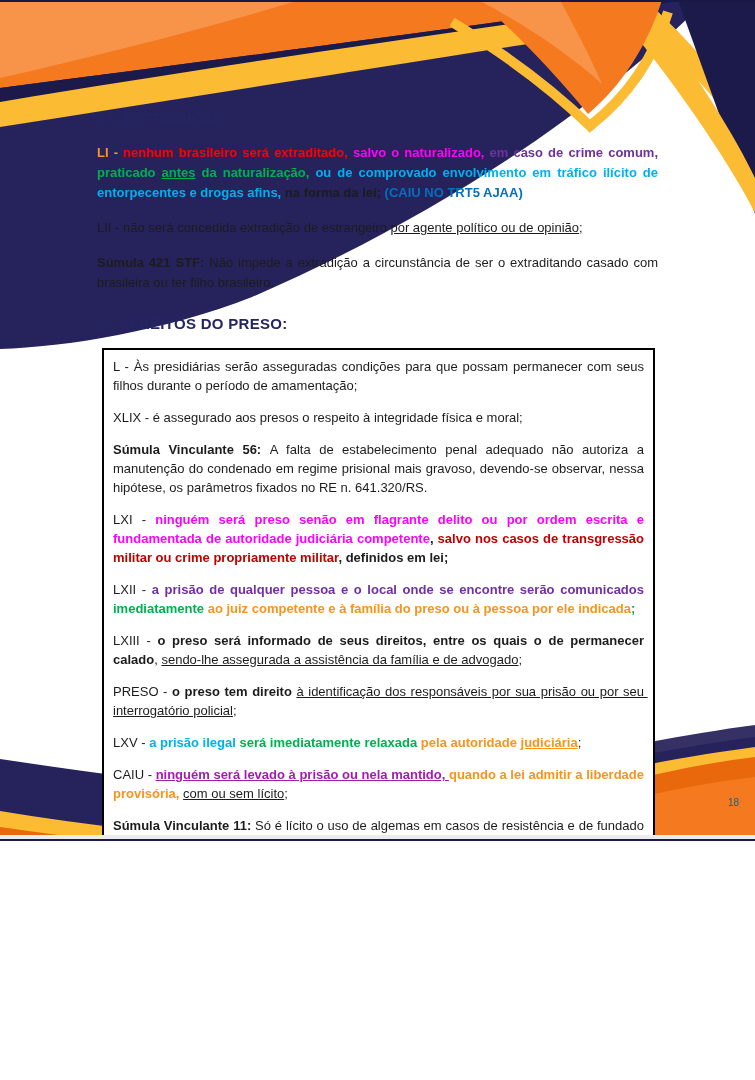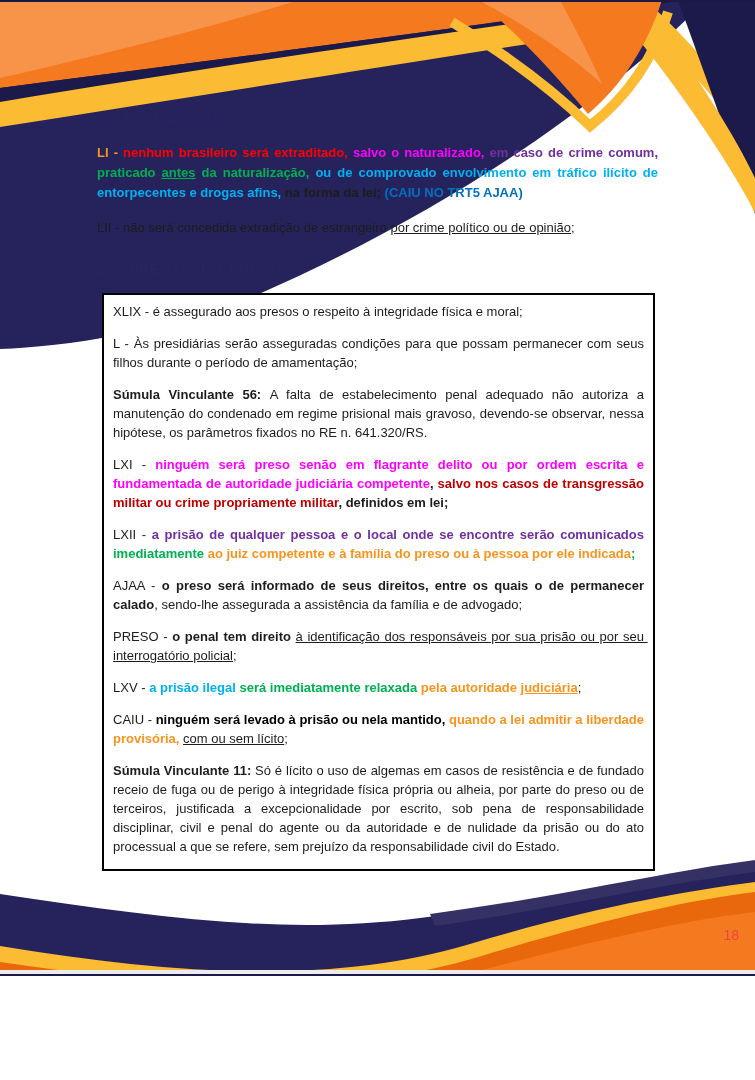--- a/index.html
+++ b/index.html
@@ -1,32 +1,32 @@
 <!DOCTYPE html>
 <html><head>
 <meta charset="utf-8">
 <style>
   html,body{margin:0;padding:0;background:#fff;}
   .page{
-    position:relative;width:755px;height:976px;overflow:hidden;background:#fff;
+    position:relative;width:755px;height:841px;overflow:hidden;background:#fff;
     font-family:"Liberation Sans","DejaVu Sans",sans-serif;color:#1c1c1c;
   }
   .edge-top{position:absolute;top:0;left:0;width:755px;height:2px;background:#1a1845;z-index:5;}
   .header-art,.footer-art{position:absolute;left:0;width:755px;display:block;z-index:1;}
   .header-art{top:0;}
   .footer-art{bottom:0;}
   .content{position:absolute;left:97px;top:110px;width:561px;z-index:2;}
   h2{font-size:15px;font-weight:700;color:#242561;letter-spacing:.3px;margin:0 0 16px 0;}
   .h24{margin-top:22px;}
   .para{font-size:13px;line-height:20px;margin:0 0 15px 0;text-align:justify;}
   .para.bold{font-weight:700;}
   .para span{white-space:pre-wrap;}
   .law-box{border:2px solid #000;width:553px;margin-left:5px;box-sizing:border-box;padding:7px 9px 0 9px;background:#fff;}
   .law-box .para{line-height:19px;margin:0 0 13px 0;}
-  .page-number{position:absolute;right:16px;bottom:33px;font-size:14px;color:#ef4444;z-index:3;}
+  .page-number{position:absolute;right:16px;bottom:33px;font-size:10px;color:#0369a1;z-index:3;}
   .edge-bottom-light{position:absolute;bottom:2px;left:0;width:755px;height:4px;background:#ececec;z-index:4;}
   .edge-bottom-dark{position:absolute;bottom:0;left:0;width:755px;height:2px;background:#1b1a4a;z-index:5;}
 </style>
 </head>
 <body>
 
 <div class="page">
 
   <div class="edge-top"></div>
 
@@ -40,35 +40,36 @@
     <path d="M606,0 L643,0 C700,80 736,138 755,178 L755,213 C729,161 668,72 606,0 Z" fill="#FBBB33"></path>
     <path fill="none" stroke-width="10" d="M452,22 C515,60 556,93 590,126 C628,96 654,58 668,12" stroke="#FBBB33"></path>
     <path d="M478,0 L662,0 C648,44 622,86 588,114 C552,70 515,32 478,0 Z" fill="#F5791F"></path>
     <path d="M478,0 L560,0 C576,30 591,58 602,84 C564,50 520,22 478,0 Z" fill="#F8944A"></path>
   </svg>
 
   <div class="content">
     <h2>23. EXTRADIÇÃO</h2>
     <div>
         <p class="para bold"><span style="color: rgb(247, 148, 30);">LI - </span><span style="color: rgb(255, 0, 0);">nenhum brasileiro será extraditado,</span><span> </span><span style="color: rgb(255, 0, 255);">salvo o naturalizado,</span><span style="color: rgb(112, 48, 160);"> em caso de crime comum, </span><span style="color: rgb(0, 176, 80);">praticado </span><span style="color: rgb(0, 176, 80); text-decoration: underline;">antes</span><span style="color: rgb(0, 176, 80);"> da naturalização, </span><span style="color: rgb(0, 176, 240);">ou de comprovado envolvimento em tráfico ilícito de entorpecentes e drogas afins, </span><span>na forma da lei</span><span>; </span><span style="color: rgb(0, 112, 192);">(CAIU NO TRT5 AJAA)</span></p>
-        <p class="para"><span>LII - </span><span style="font-weight: 400;">não será concedida extradição de estrangeiro </span><span style="text-decoration: underline;">por crime político ou de opinião</span><span>;</span></p>
+        <p class="para"><span>LII - </span><span style="font-weight: 400;">não será concedida extradição de estrangeiro </span><span style="text-decoration: underline;">por agente político ou de opinião</span><span>;</span></p>
+        <p class="para"><span style="font-weight: 700;">Súmula 421 STF: </span><span>Não impede a extradição a circunstância de ser o extraditando casado com brasileira ou ter filho brasileiro.</span></p>
       </div>
 
     <h2 class="h24">21. DIREITOS DO PRESO:</h2>
     <div class="law-box">
       <div>
+          <p class="para"><span>L - Às presidiárias serão asseguradas condições para que possam permanecer com seus filhos durante o período de amamentação;</span></p>
           <p class="para"><span>XLIX - é assegurado aos presos o respeito à integridade física e moral;</span></p>
-          <p class="para"><span>L - Às presidiárias serão asseguradas condições para que possam permanecer com seus filhos durante o período de amamentação;</span></p>
           <p class="para"><span style="font-weight: 700;">Súmula Vinculante 56: </span><span>A falta de estabelecimento penal adequado não autoriza a manutenção do condenado em regime prisional mais gravoso, devendo-se observar, nessa hipótese, os parâmetros fixados no RE n. 641.320/RS.</span></p>
           <p class="para"><span>LXI - </span><span style="color: rgb(255, 0, 255); font-weight: 700;">ninguém será preso senão em flagrante delito ou por ordem escrita e fundamentada de autoridade judiciária competente</span><span style="font-weight: 700;">, </span><span style="color: rgb(192, 0, 0); font-weight: 700;">salvo nos casos de transgressão militar ou crime propriamente militar</span><span style="font-weight: 700;">, </span><span style="font-weight: 700;">definidos em lei;</span></p>
           <p class="para"><span>LXII - </span><span style="color: rgb(112, 48, 160); font-weight: 700;">a prisão de qualquer pessoa e o local onde se encontre serão comunicados </span><span style="color: rgb(0, 176, 80); font-weight: 700;">imediatamente </span><span style="color: rgb(247, 148, 30); font-weight: 700;">ao juiz competente e à família do preso ou à pessoa por ele indicada</span><span style="color: rgb(0, 176, 80); font-weight: 700;">;</span></p>
-          <p class="para"><span>AJAA - </span><span style="font-weight: 700;">o preso será informado de seus direitos, entre os quais o de permanecer calado</span><span>, </span><span style="">sendo-lhe assegurada a assistência da família e de advogado</span><span>;</span></p>
-          <p class="para"><span>PRESO - </span><span style="font-weight: 700;">o penal tem direito </span><span style="text-decoration: underline;">à identificação dos responsáveis por sua prisão ou por seu interrogatório policial</span><span>;</span></p>
+          <p class="para"><span>LXIII - </span><span style="font-weight: 700;">o preso será informado de seus direitos, entre os quais o de permanecer calado</span><span>, </span><span style="text-decoration: underline;">sendo-lhe assegurada a assistência da família e de advogado</span><span>;</span></p>
+          <p class="para"><span>PRESO - </span><span style="font-weight: 700;">o preso tem direito </span><span style="text-decoration: underline;">à identificação dos responsáveis por sua prisão ou por seu interrogatório policial</span><span>;</span></p>
           <p class="para"><span>LXV - </span><span style="color: rgb(0, 176, 240); font-weight: 700;">a prisão ilegal </span><span style="color: rgb(0, 176, 80); font-weight: 700;">será imediatamente relaxada </span><span style="color: rgb(247, 148, 30); font-weight: 700;">pela autoridade </span><span style="color: rgb(247, 148, 30); font-weight: 700; text-decoration: underline;">judiciária</span><span>;</span></p>
-          <p class="para"><span>CAIU - </span><span style="color: #000000; font-weight: 700;">ninguém será levado à prisão ou nela mantido, </span><span style="color: rgb(247, 148, 30); font-weight: 700;">quando a lei admitir a liberdade provisória, </span><span style="text-decoration: underline;">com ou sem lícito</span><span>;</span></p>
+          <p class="para"><span>CAIU - </span><span style="color: #a21caf; font-weight: 700; text-decoration: underline;">ninguém será levado à prisão ou nela mantido, </span><span style="color: rgb(247, 148, 30); font-weight: 700;">quando a lei admitir a liberdade provisória, </span><span style="text-decoration: underline;">com ou sem lícito</span><span>;</span></p>
           <p class="para"><span style="font-weight: 700;">Súmula Vinculante 11: </span><span>Só é lícito o uso de algemas em casos de resistência e de fundado receio de fuga ou de perigo à integridade física própria ou alheia, por parte do preso ou de terceiros, justificada a excepcionalidade por escrito, sob pena de responsabilidade disciplinar, civil e penal do agente ou da autoridade e de nulidade da prisão ou do ato processual a que se refere, sem prejuízo da responsabilidade civil do Estado.</span></p>
         </div>
     </div>
   </div>
 
   <svg class="footer-art" width="755" height="210" viewBox="0 0 755 210" aria-hidden="true">
     <path d="M0,128 C150,150 280,170 420,152 C560,134 660,110 755,96 L755,210 L0,210 Z" fill="#26235C"></path>
     <path d="M430,148 C565,130 662,106 755,94 L755,106 C660,118 560,142 435,160 Z" fill="#353165"></path>
     <path d="M0,180 C170,208 330,220 470,178 C590,142 680,126 755,116 L755,210 L0,210 Z" fill="#FBBB33"></path>
     <path d="M0,196 C180,222 340,232 475,192 C600,154 688,134 755,126 L755,210 L0,210 Z" fill="#E8680B"></path>

